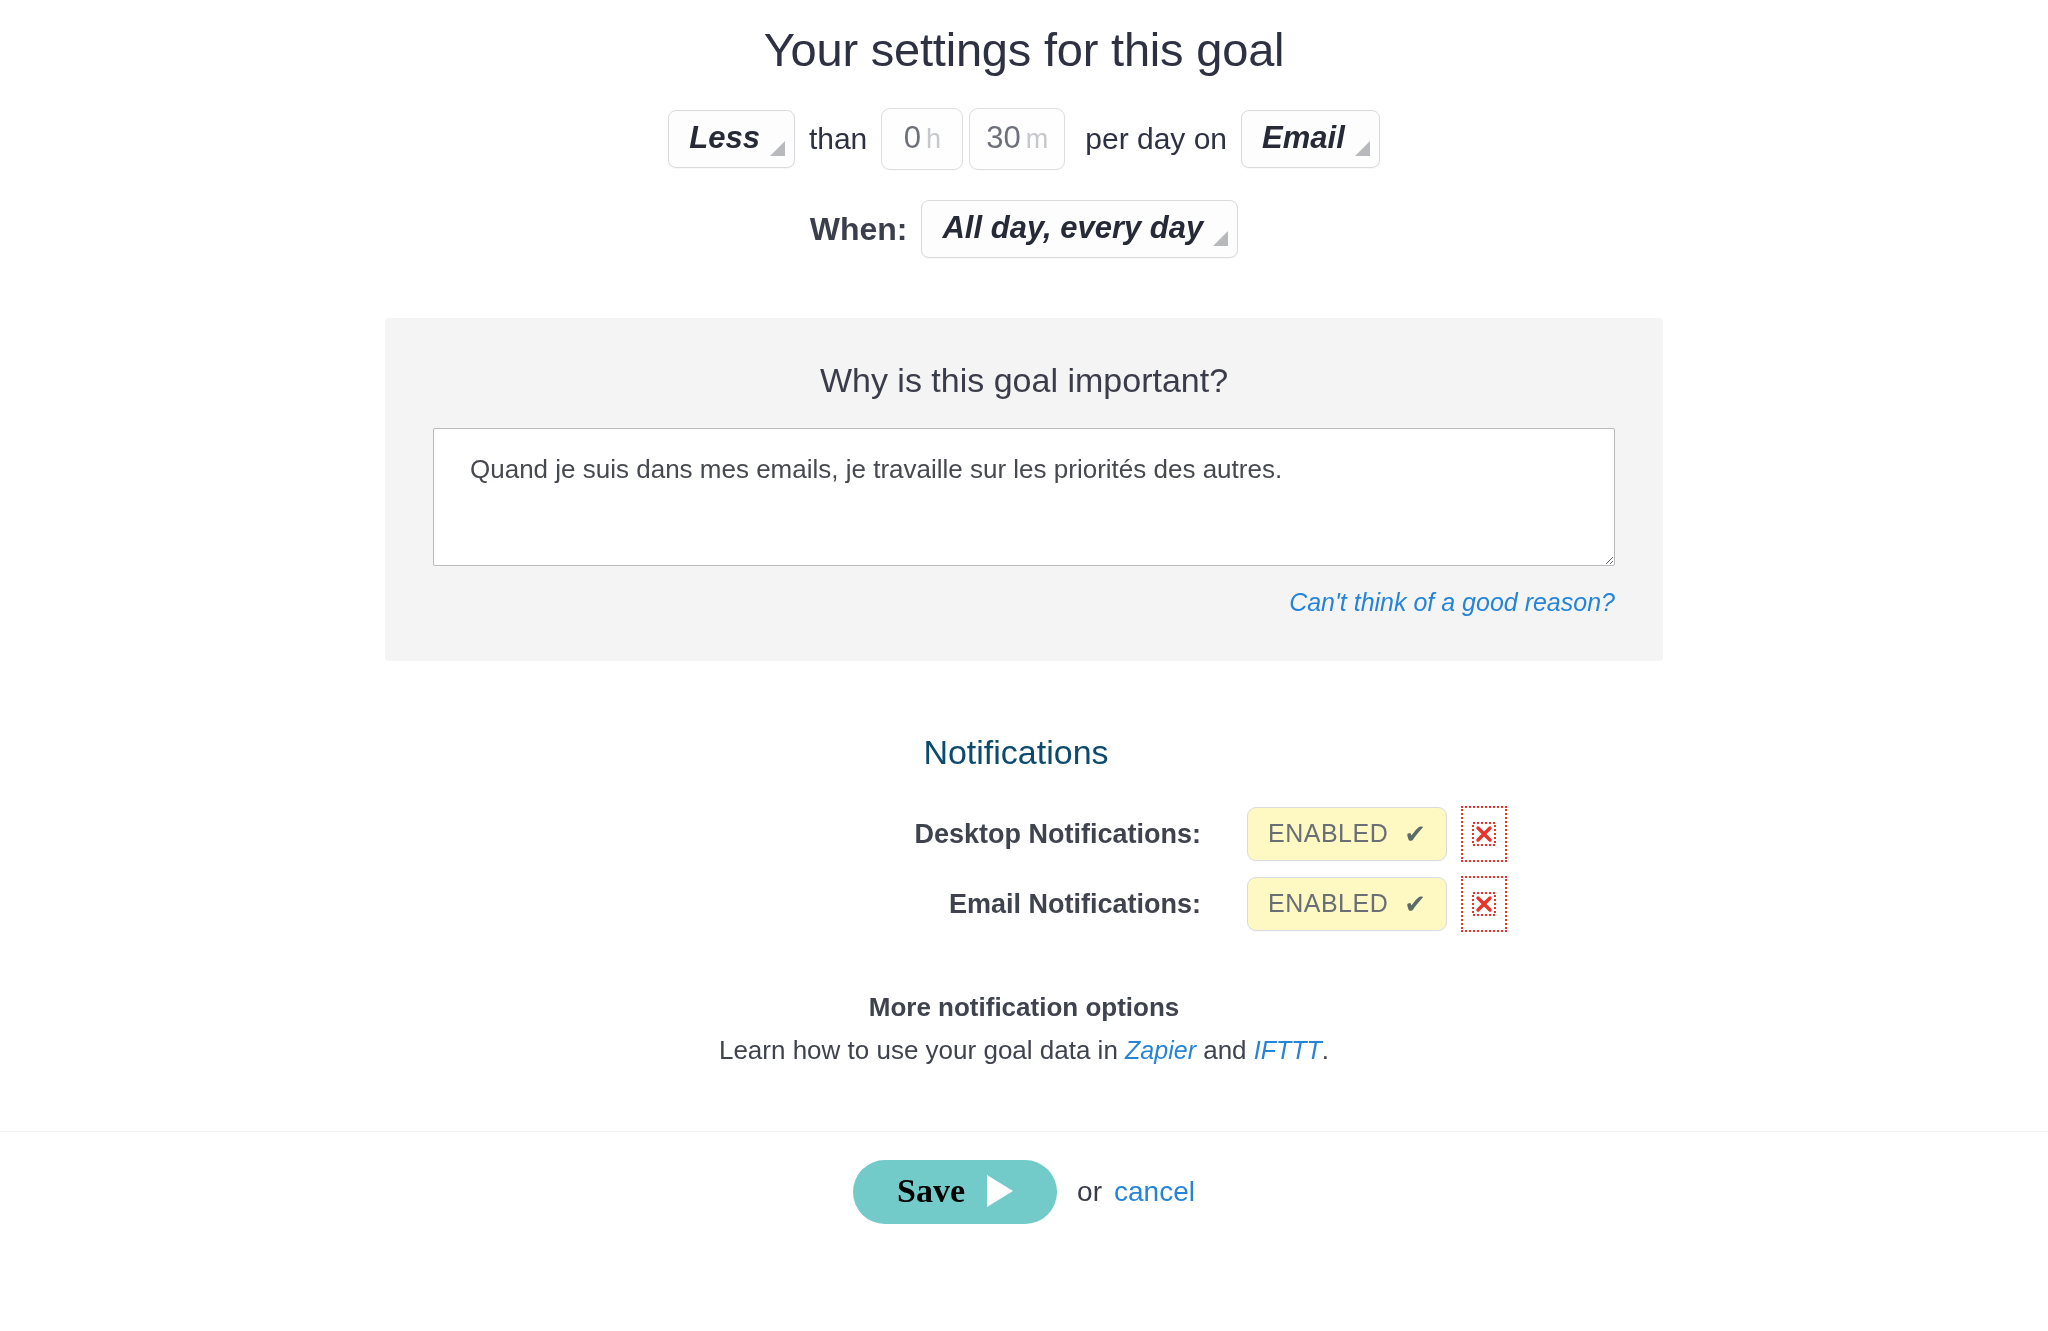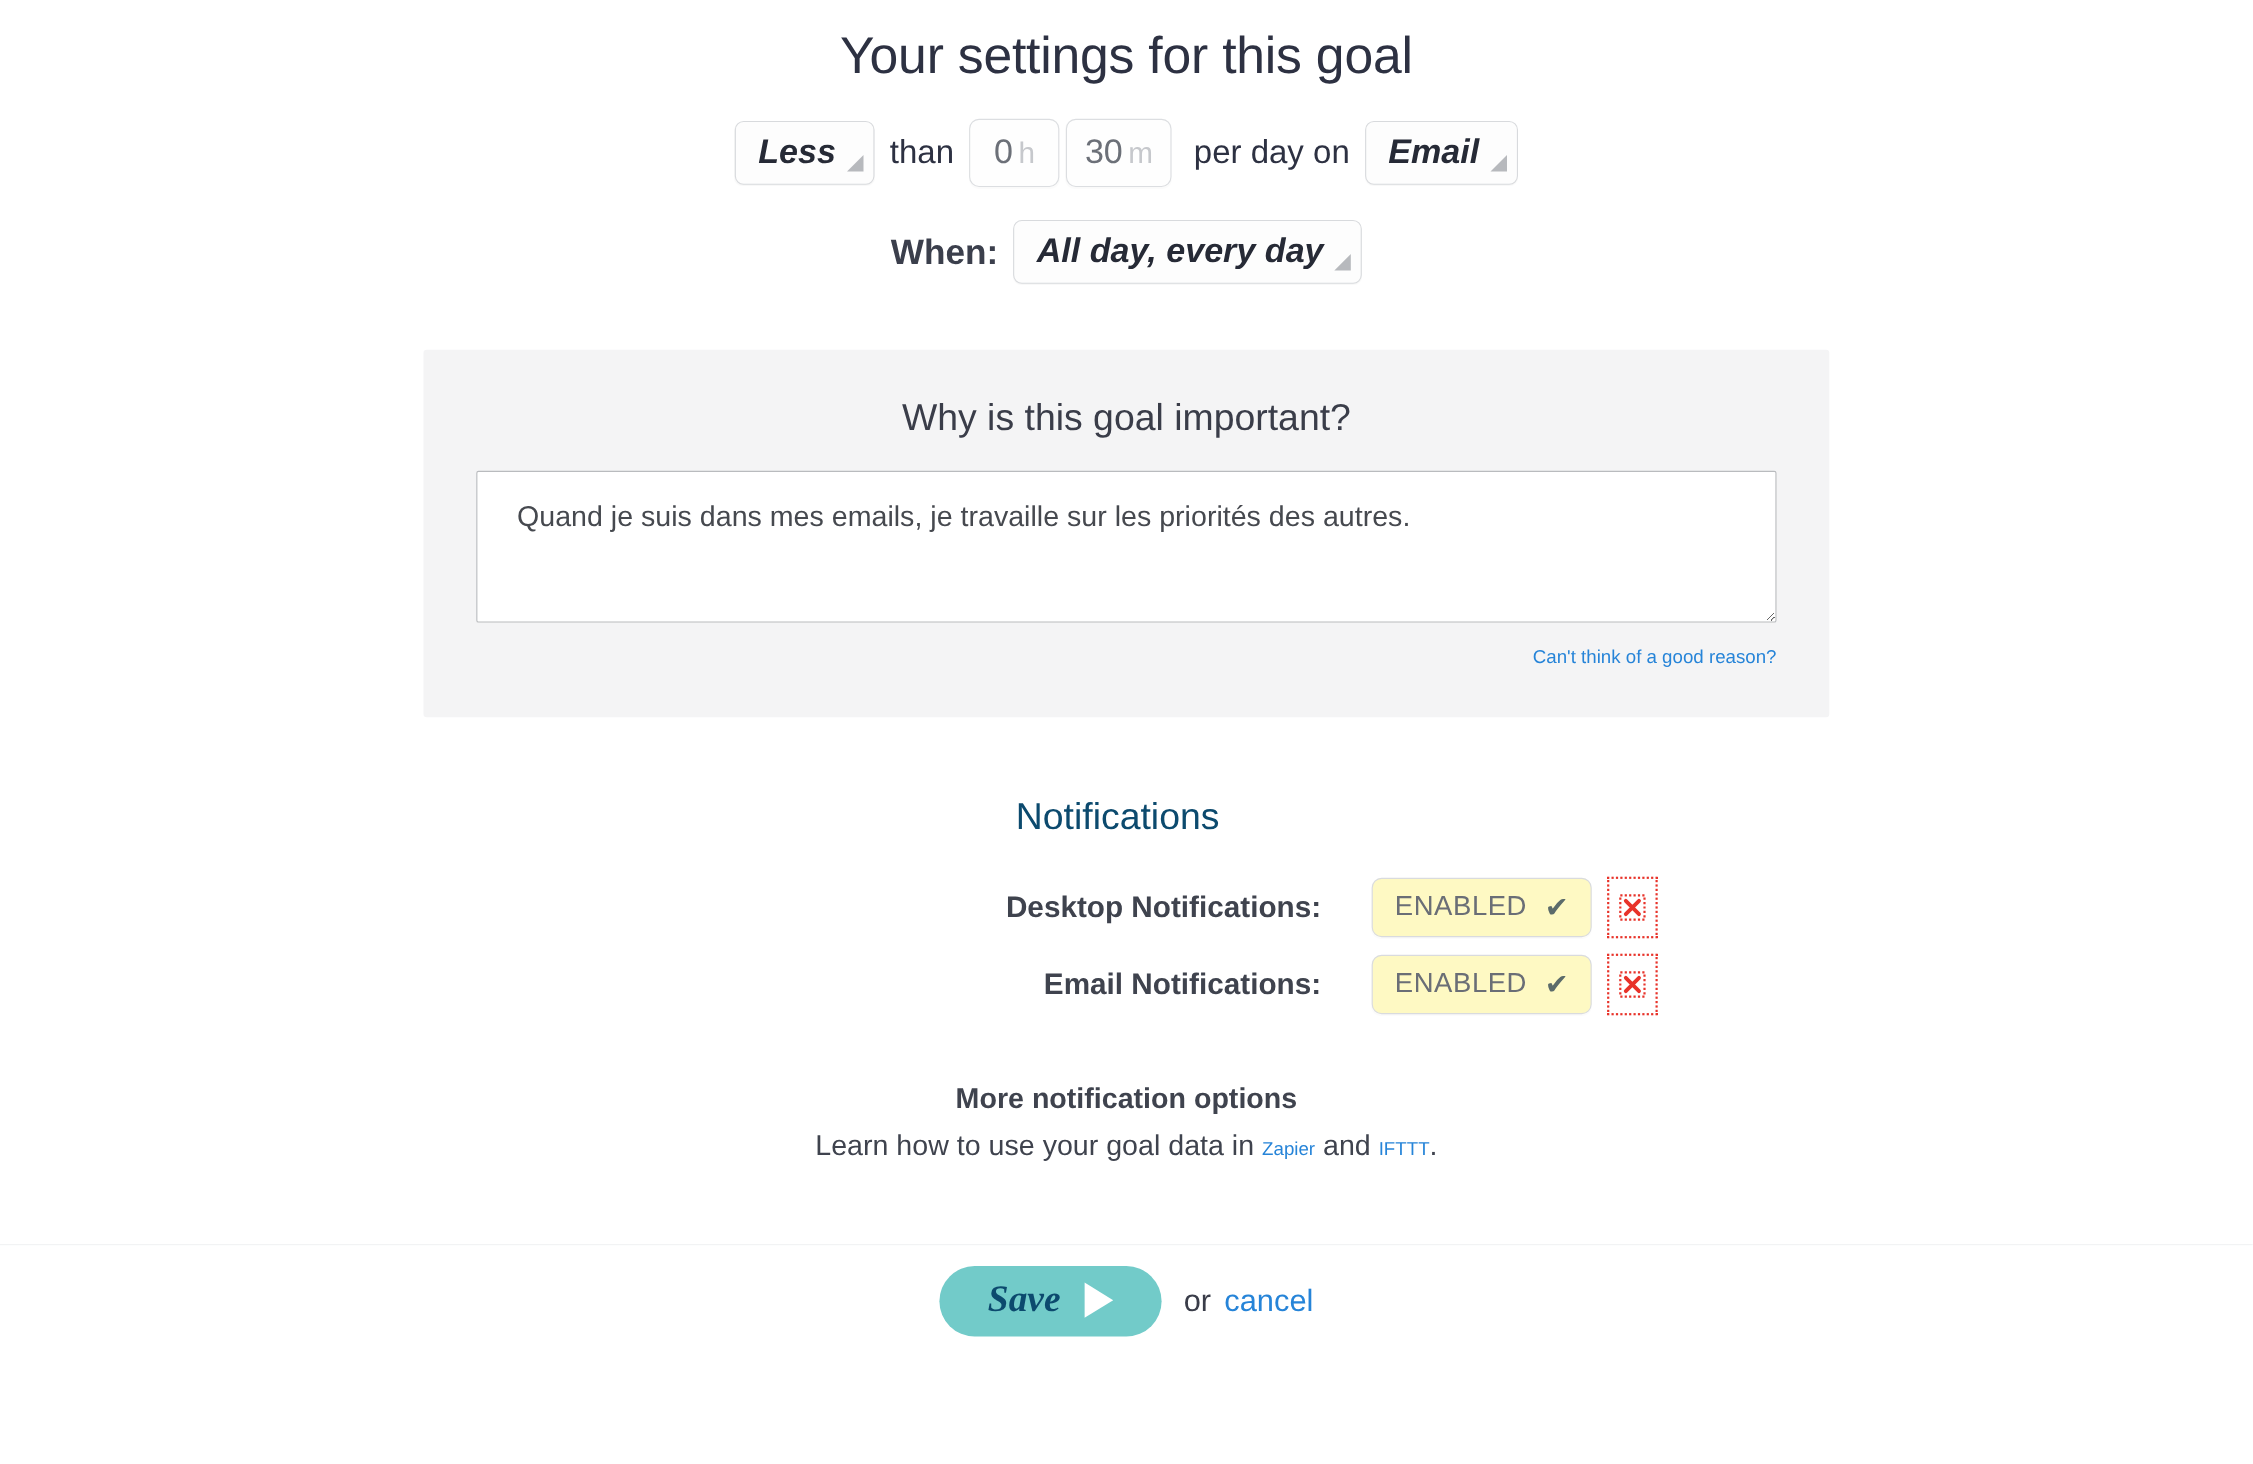--- a/index.html
+++ b/index.html
@@ -144,22 +144,23 @@
     line-height: 1.3;
     outline: none;
   }
   .why-link-row {
     text-align: right;
     margin-top: 22px;
   }
   .link {
     color: #2684d8;
     text-decoration: none;
-    font-size: 17px;
-    cursor: pointer;
+    font-size: 25px;
+    cursor: pointer;
+    font-style: italic;
   }
 
   
   .notif-title {
     text-align: center;
     font-size: 34px;
     font-weight: 400;
     color: #0c4a6e;
     margin: 72px 16px 34px 0;
   }
@@ -251,23 +252,22 @@
     background: #72cbc9;
     border: none;
     border-radius: 34px;
     padding: 14px 44px 16px 44px;
     cursor: pointer;
   }
   .save-btn .save-label {
     font-family: "Liberation Serif", serif;
     font-size: 34px;
     font-weight: 700;
-    color: #0c4a6e;
+    color: #000000;
     line-height: 1;
-    font-style: italic;
   }
   .save-btn .play {
     width: 0; height: 0;
     border-top: 16px solid transparent;
     border-bottom: 16px solid transparent;
     border-left: 26px solid #ffffff;
   }
   .or-text {
     font-size: 28px;
     color: #3a3d49;

